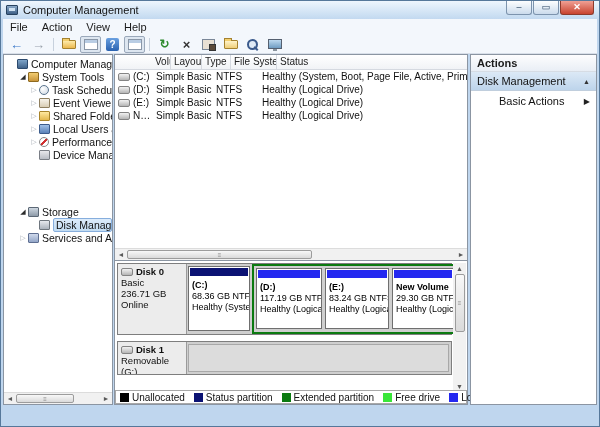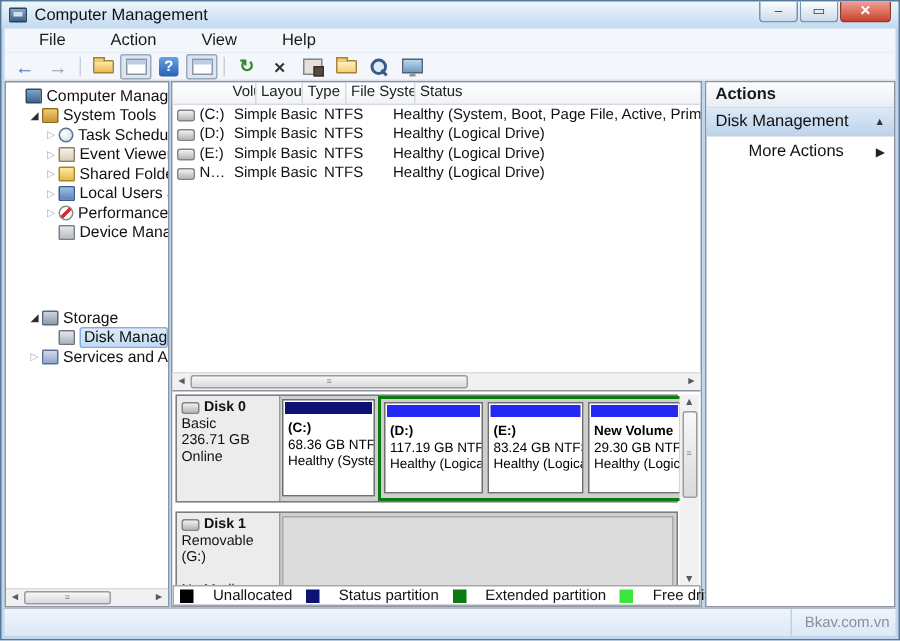--- a/index.html
+++ b/index.html
@@ -13,21 +13,21 @@
   .app-icon::after { content:""; position:absolute; left:2px; top:2px; right:2px; height:3px; background:#cfe2f2; }
   .title-text { font-size:11px; color:#111; }
   .winbtns { position:absolute; right:5px; top:0; display:flex; }
   .wbtn { width:26px; height:14px; border:1px solid #7c93ad; border-top:none; background:linear-gradient(#fdfeff,#cbdbec);
     border-radius:0 0 3px 3px; font-size:9px; line-height:12px; text-align:center; color:#27415e; margin-left:1px; }
   .wbtn.close { width:34px; background:linear-gradient(#f0a094,#c8432f); color:#fff; font-weight:bold; border-color:#8c3a2c; }
 
   
   .menubar { position:absolute; left:2px; top:18px; right:2px; height:16px; background:#f3f7fc;
     display:flex; align-items:center; font-size:11px; color:#1a1a1a; }
-  .menu-item { padding:1px 7px;margin-left:16px; }
+  .menu-item { padding:1px 7px; }
   .toolbar { position:absolute; left:2px; top:34px; right:2px; height:19px; background:#f3f7fc;
     border-bottom:1px solid #d8dfe9; display:flex; align-items:center; padding-left:3px; gap:1px; }
   .tbtn { width:21px; height:17px; display:flex; align-items:center; justify-content:center; }
   .tbtn.pressed { border:1px solid #9aa8ba; background:#dde6f0; border-radius:2px; }
   .tsep { width:1px; height:13px; background:#c7d1dd; margin:0 3px; }
   .g-back { color:#3a78c8; font-weight:bold; font-size:13px; }
   .g-fwd  { color:#9aa2ac; font-weight:bold; font-size:13px; }
   .g-refresh { color:#2e8b2e; font-weight:bold; font-size:12px; }
   .g-del { color:#333; font-weight:bold; font-size:13px; }
   .i-folder { width:14px; height:9px; background:linear-gradient(#fdeaa9,#ecb94f); border:1px solid #a5822f; border-radius:1px; position:relative; }
@@ -92,21 +92,21 @@
   .part-box { position:absolute; top:2px; bottom:3px; background:#fff; border:1px solid #6f6f6f; overflow:hidden; }
   .part-band { height:8px; margin:1px; }
   .part-text { padding:3px 0 0 3px; font-size:9px; line-height:11px; white-space:nowrap; }
   .part-text .pname { font-weight:bold; }
   .ext-group { position:absolute; top:0; bottom:0; border:2px solid #0b7a10; background:#cfcfcf; }
   .ext-group .part-box { top:2px; bottom:3px; }
   .empty-media { position:absolute; left:1px; right:2px; top:2px; bottom:2px; background:#dcdcdc; border:1px solid #a8a8a8; }
 
   .legend { position:absolute; left:0; right:0; bottom:0; height:14px; background:#fff; border:1px solid #a8a8a8;
     display:flex; align-items:center; padding-left:4px; gap:9px; }
-  .leg-item { display:flex; align-items:center; gap:13px; font-size:10px; color:#111; white-space:nowrap; }
+  .leg-item { display:flex; align-items:center; gap:3px; font-size:10px; color:#111; white-space:nowrap; }
   .leg-swatch { width:9px; height:9px; flex:none; }
 
   
   .actions-panel { position:absolute; left:469px; top:53px; width:127px; height:351px; background:#fff; border:1px solid #8b95a2; }
   .actions-header { height:17px; background:linear-gradient(#fdfdfe,#e9eef5); border-bottom:1px solid #d6dce4;
     font-size:11px; font-weight:bold; color:#1a1a1a; padding:2px 0 0 6px; }
   .actions-group { height:19px; background:linear-gradient(#dce9f6,#bdd4eb); border-bottom:1px solid #c0cedd;
     display:flex; align-items:center; font-size:11px; color:#111; padding:0 6px; }
   .actions-group .chev { margin-left:auto; font-size:7px; color:#333; }
   .actions-sub { height:20px; display:flex; align-items:center; font-size:11px; color:#111; padding:0 6px 0 28px; }
@@ -345,21 +345,21 @@
                   <div class="part-band" style="background: rgb(36, 40, 240);"></div>
                   <div class="part-text">
                     <div class="pname">New Volume</div>
                     <div>29.30 GB NTFS</div>
                     <div>Healthy (Logical Drive)</div>
                   </div>
                 </div>
               </div>
             </div>
           </div>
-          <div class="disk-row" style="top: 80px; height: 62px; justify-content: flex-end;">
+          <div class="disk-row" style="top: 80px; height: 34px; justify-content: flex-end;">
             <div class="disk-label">
               <div class="dname">
                 <span class="drive-icon"></span>
                 <span>Disk 1</span>
               </div>
               <div>Removable (G:)</div>
               <div style="margin-top: 11px;">No Media</div>
             </div>
             <div class="disk-parts">
               <div class="empty-media"></div>
@@ -396,22 +396,19 @@
     </div>
   </div>
 
   <div class="actions-panel">
     <div class="actions-header">Actions</div>
     <div class="actions-group">
       <span>Disk Management</span>
       <span class="chev">▲</span>
     </div>
     <div class="actions-sub">
-      <span>More Actions</span>
+      <span>Basic Actions</span>
       <span class="chev">▶</span>
     </div>
   </div>
 
-  <div class="statusbar">
-    <div class="status-right">Bkav.com.vn</div>
-  </div>
 
 </div>
 
 </body></html>

